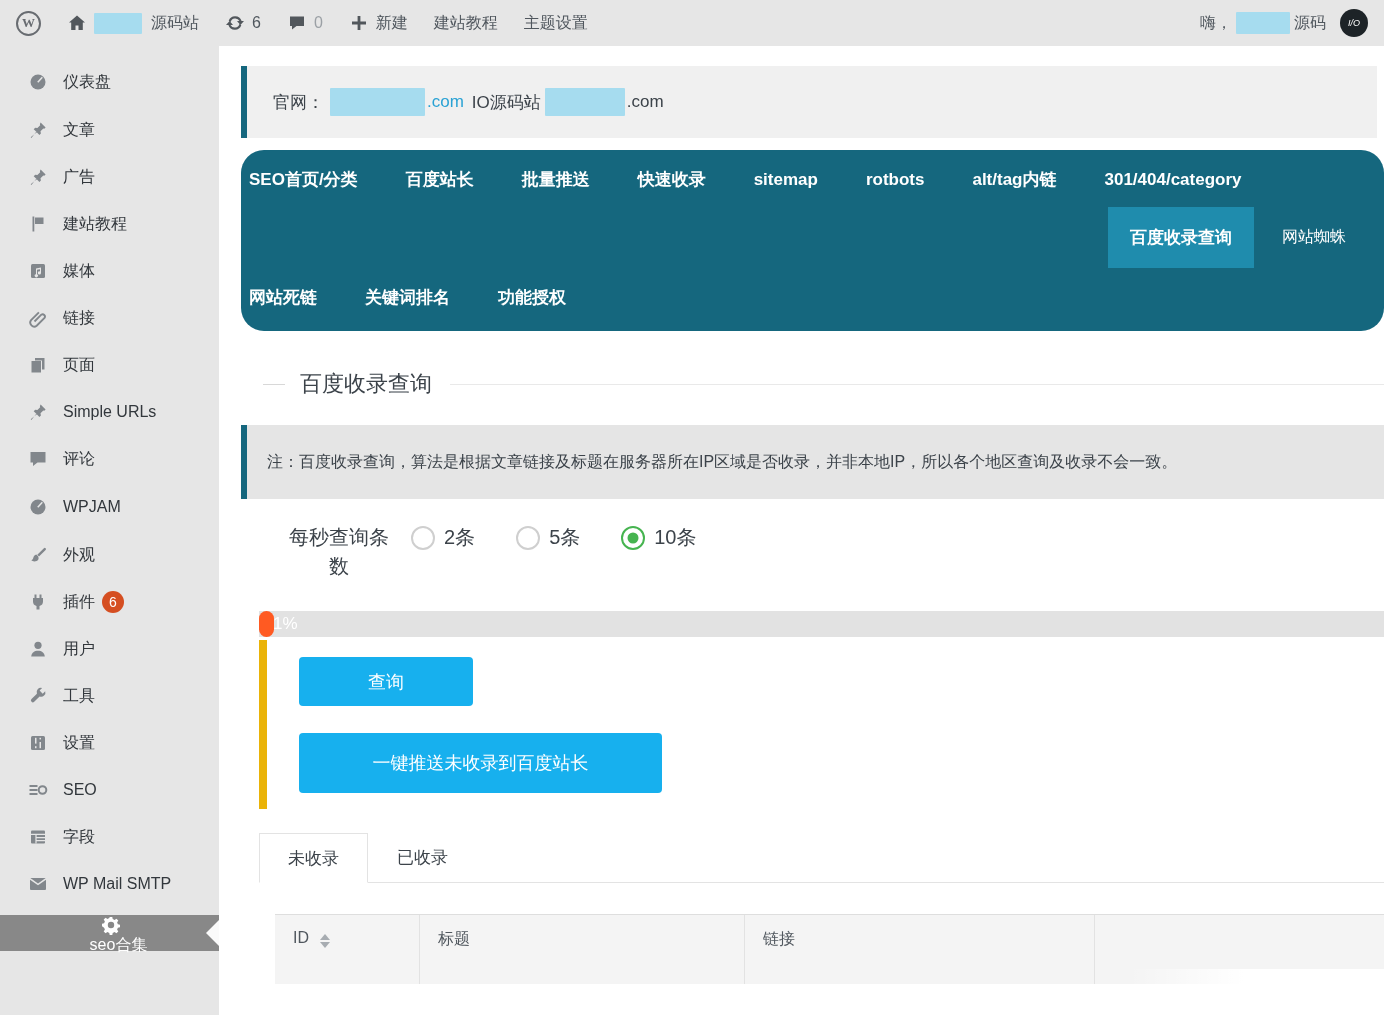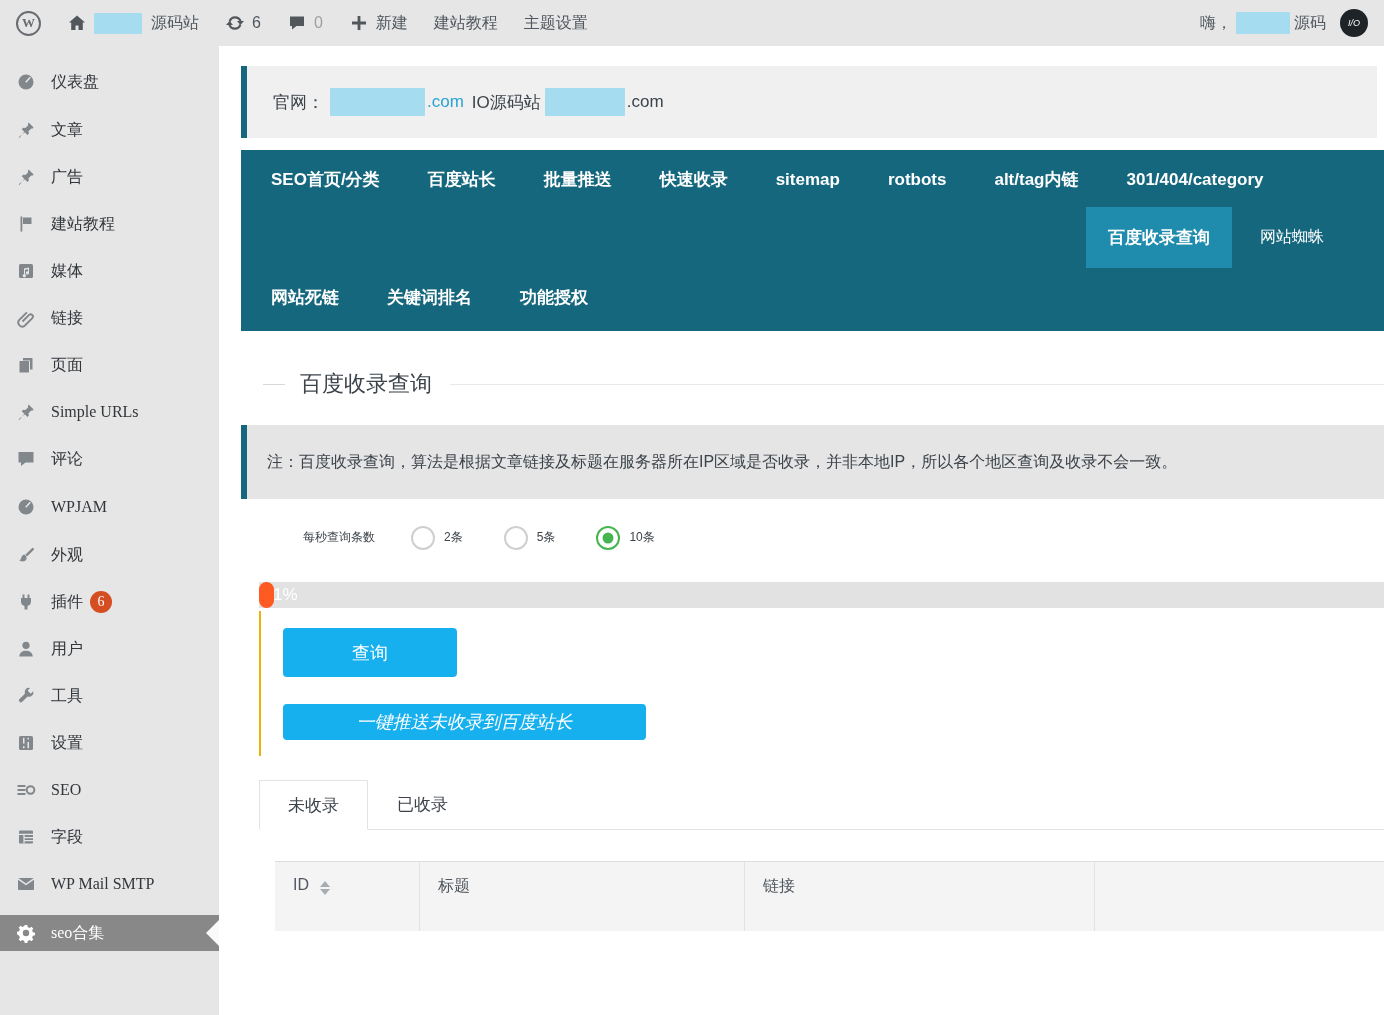--- a/index.html
+++ b/index.html
@@ -20,78 +20,78 @@
   .muted { color:#9ba0a5; }
   .blur { display:inline-block; background:#a6dcef; border-radius:1px; vertical-align:middle; }
   .blur-site { width:48px; height:21px; margin-right:2px; }
   .tb-right { margin-left:auto; display:flex; align-items:center; gap:4px; }
   .blur-user { width:54px; height:22px; }
   .avatar { width:28px; height:28px; border-radius:50%; background:#1d2327; color:#fff; font-size:9px;
             display:flex; align-items:center; justify-content:center; margin-left:10px; font-style:italic; }
 
   
   .sidebar { position:absolute; top:46px; left:0; bottom:0; width:219px; background:#e6e6e6; padding-top:19px; }
-  .sb-item { position:relative; display:flex; align-items:center; height:34px; padding:0 10px 0 16px;
-             color:#32373c; font-size:16px; margin-bottom:13px; cursor:pointer;font-family:Liberation Serif, serif; }
+  .sb-item { position:relative; display:flex; align-items:center; height:34px; padding:0 10px 0 28px;
+             color:#32373c; font-size:16px; margin-bottom:13px; cursor:pointer; }
   .sb-item.group-gap { margin-top:14px; }
   .sb-icon { width:20px; height:20px; margin-right:15px; display:inline-flex; flex:none; }
   .sb-icon svg { width:20px; height:20px; fill:#82878c; }
   .sb-label { white-space:nowrap; }
   .badge { display:inline-flex; align-items:center; justify-content:center; width:22px; height:22px;
            border-radius:50%; background:#d54e21; color:#fff; font-size:14px; margin-left:7px; }
-  .sb-item.active { background:#888888; color:#fff; height:36px; }
+  .sb-item.active { background:#888888; color:#fff; height:36px;flex-direction:column; }
   .sb-item.active .sb-icon svg { fill:#ffffff; }
   .sb-arrow { position:absolute; right:0; top:50%; transform:translateY(-50%); width:0; height:0;
               border-top:13px solid transparent; border-bottom:13px solid transparent; border-right:13px solid #fafafa; }
 
   
   .content { position:absolute; top:46px; left:219px; right:0; bottom:0; background:#fff; overflow:hidden; }
 
   .notice { margin:20px 7px 0 22px; height:72px; background:#f0f0f0; border-left:6px solid #15677e;
             display:flex; align-items:center; padding-left:26px; font-size:17px; color:#3c434a; }
   .blur-d1 { width:95px; height:28px; margin:0 2px 0 6px; }
   .blur-d2 { width:80px; height:28px; margin:0 2px 0 4px; }
   .link-blue { color:#2aa2d4; }
 
-  .seonav { margin:12px 0 0 22px; background:#15677e; color:#fff; padding:18px 30px 22px; }
+  .seonav { margin:12px 0 0 22px; background:#15677e; color:#fff; padding:18px 8px 22px;border-radius:23px; }
   .nav-row1, .nav-row3 { display:flex; align-items:center; gap:48px; font-size:17px; font-weight:600; }
   .nav-item { cursor:pointer; white-space:nowrap; }
   .nav-row2 { display:flex; justify-content:flex-end; align-items:center; gap:28px; margin-top:16px; padding-right:30px; }
   .nav-active { background:#1f8cad; padding:19px 22px; font-size:17px; font-weight:600; cursor:pointer; }
   .nav-row3 { margin-top:18px; }
 
   .sec-title-row { margin:38px 0 0 44px; display:flex; align-items:center; font-size:22px; color:#3c434a; }
   .dash { width:22px; height:1px; background:#d8d8d8; margin-right:15px; }
   .longline { flex:1; height:1px; background:#e9e9e9; margin-left:18px; }
 
   .notebox { margin:26px 0 0 22px; height:74px; background:#e5e5e5; border-left:6px solid #15677e;
              display:flex; align-items:center; padding-left:20px; font-size:16px; color:#3c434a; }
 
-  .radio-row { display:flex; align-items:flex-start; font-size:12px; color:#3c434a; }
+  .radio-row { display:flex; align-items:flex-start; font-size:20px; color:#3c434a; }
   .row1 { margin:24px 0 0 70px; }
   .radio-label { width:100px; text-align:center; line-height:29px; flex:none; }
   .radio-opt { display:flex; align-items:center; height:29px; cursor:pointer; }
   .radio-dot { width:24px; height:24px; border-radius:50%; border:2px solid #cfcfcf; background:#fff;
                margin-right:9px; position:relative; flex:none; }
   .radio-opt.selected .radio-dot { border-color:#46b450; }
   .radio-opt.selected .radio-dot::after { content:""; position:absolute; left:50%; top:50%;
                transform:translate(-50%,-50%); width:11px; height:11px; border-radius:50%; background:#46b450; }
   .opt-gap1 { margin-left:22px; } .opt-gap2 { margin-left:41px; } .opt-gap3 { margin-left:47px; }
 
   .progress { margin:30px 0 0 40px; height:26px; background:#e2e2e2; position:relative; }
   .p-pill { position:absolute; left:0; top:0; width:15px; height:26px; border-radius:8px; background:#ff5a22; }
   .p-label { position:absolute; left:14px; top:0; line-height:26px; color:#fff; font-size:17px; }
 
-  .tool-section { margin:3px 0 0 40px; border-left:2px solid #eab308; padding:17px 0 16px 22px; }
+  .tool-section { margin:3px 0 0 40px; border-left:8px solid #eab308; padding:17px 0 16px 32px; }
   .btn-blue { display:flex; align-items:center; justify-content:center; background:#17b0ee; color:#fff;
               border:none; border-radius:4px; font-size:18px; cursor:pointer;
               font-family:"Liberation Sans","DejaVu Sans",sans-serif; }
   .btn-query { width:174px; height:49px; }
   .row2 { margin:16px 0 0 30px; }
-  .btn-push { width:363px; height:36px; margin-top:27px;font-style:italic; }
+  .btn-push { width:363px; height:60px; margin-top:27px; }
 
   .tabs { margin:24px 0 0 40px; display:flex; border-bottom:1px solid #e3e3e3; height:50px; }
   .tab { width:109px; display:flex; align-items:center; justify-content:center; font-size:17px;
          color:#3c434a; cursor:pointer; }
   .tab.active { background:#fff; border:1px solid #e3e3e3; border-bottom:1px solid #fff; margin-bottom:-1px; }
 
   .table-head { margin:31px 0 0 56px; background:#f4f4f4; border-top:1px solid #dedede; display:flex; height:70px; }
   .th { padding:14px 0 0 18px; font-size:16px; color:#50575e; border-right:1px solid #e2e2e2; display:flex;
         align-items:flex-start; }
   .th-id { width:145px; cursor:pointer; } .th-title { width:325px; } .th-link { width:350px; }

